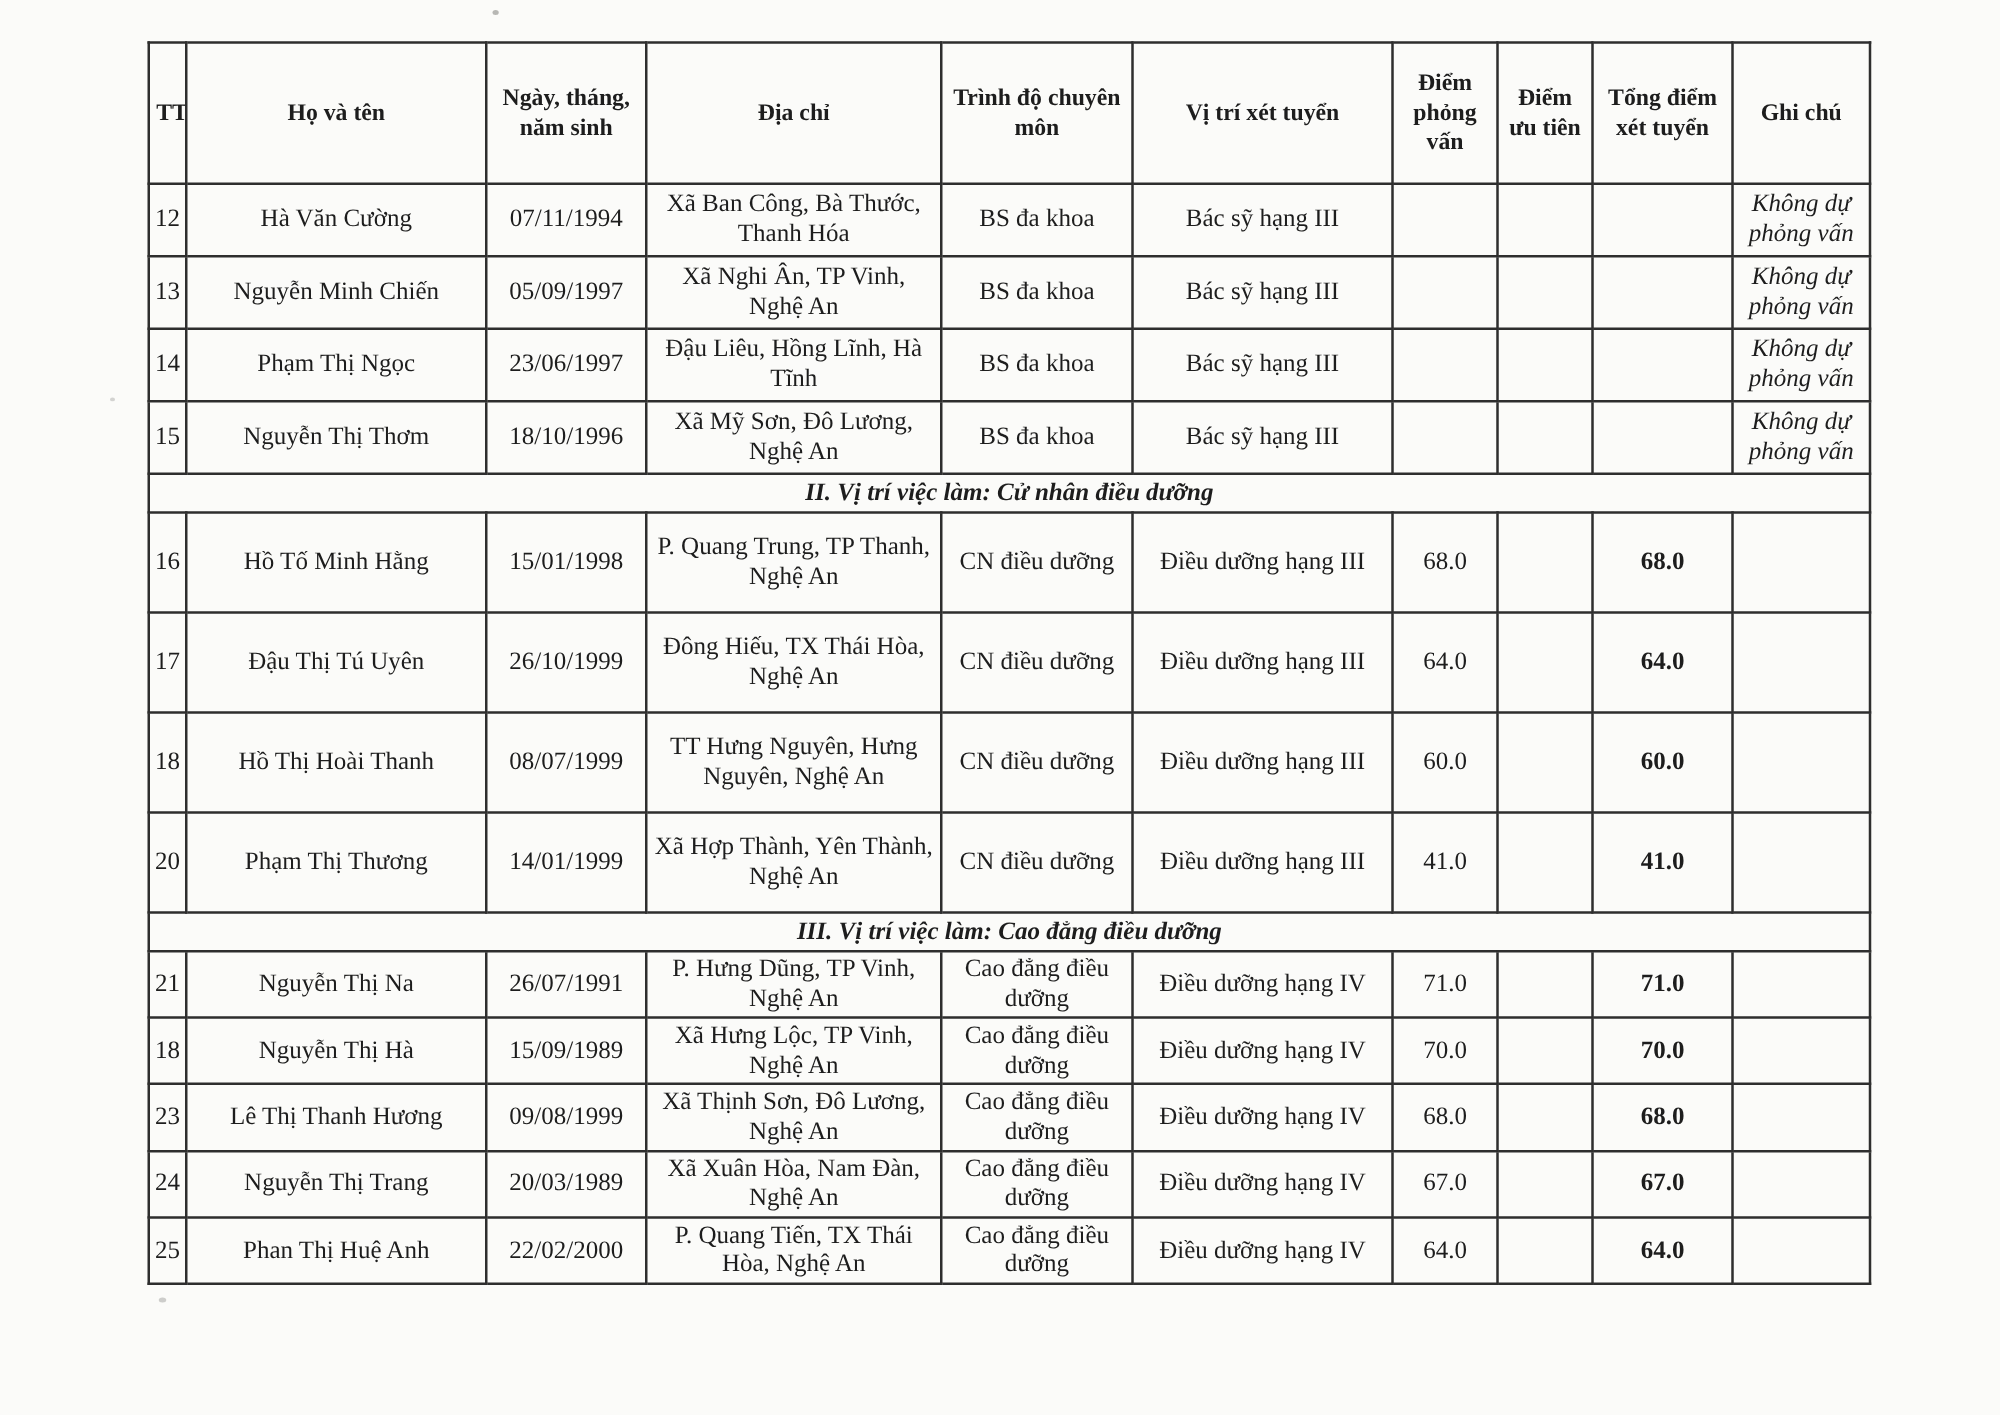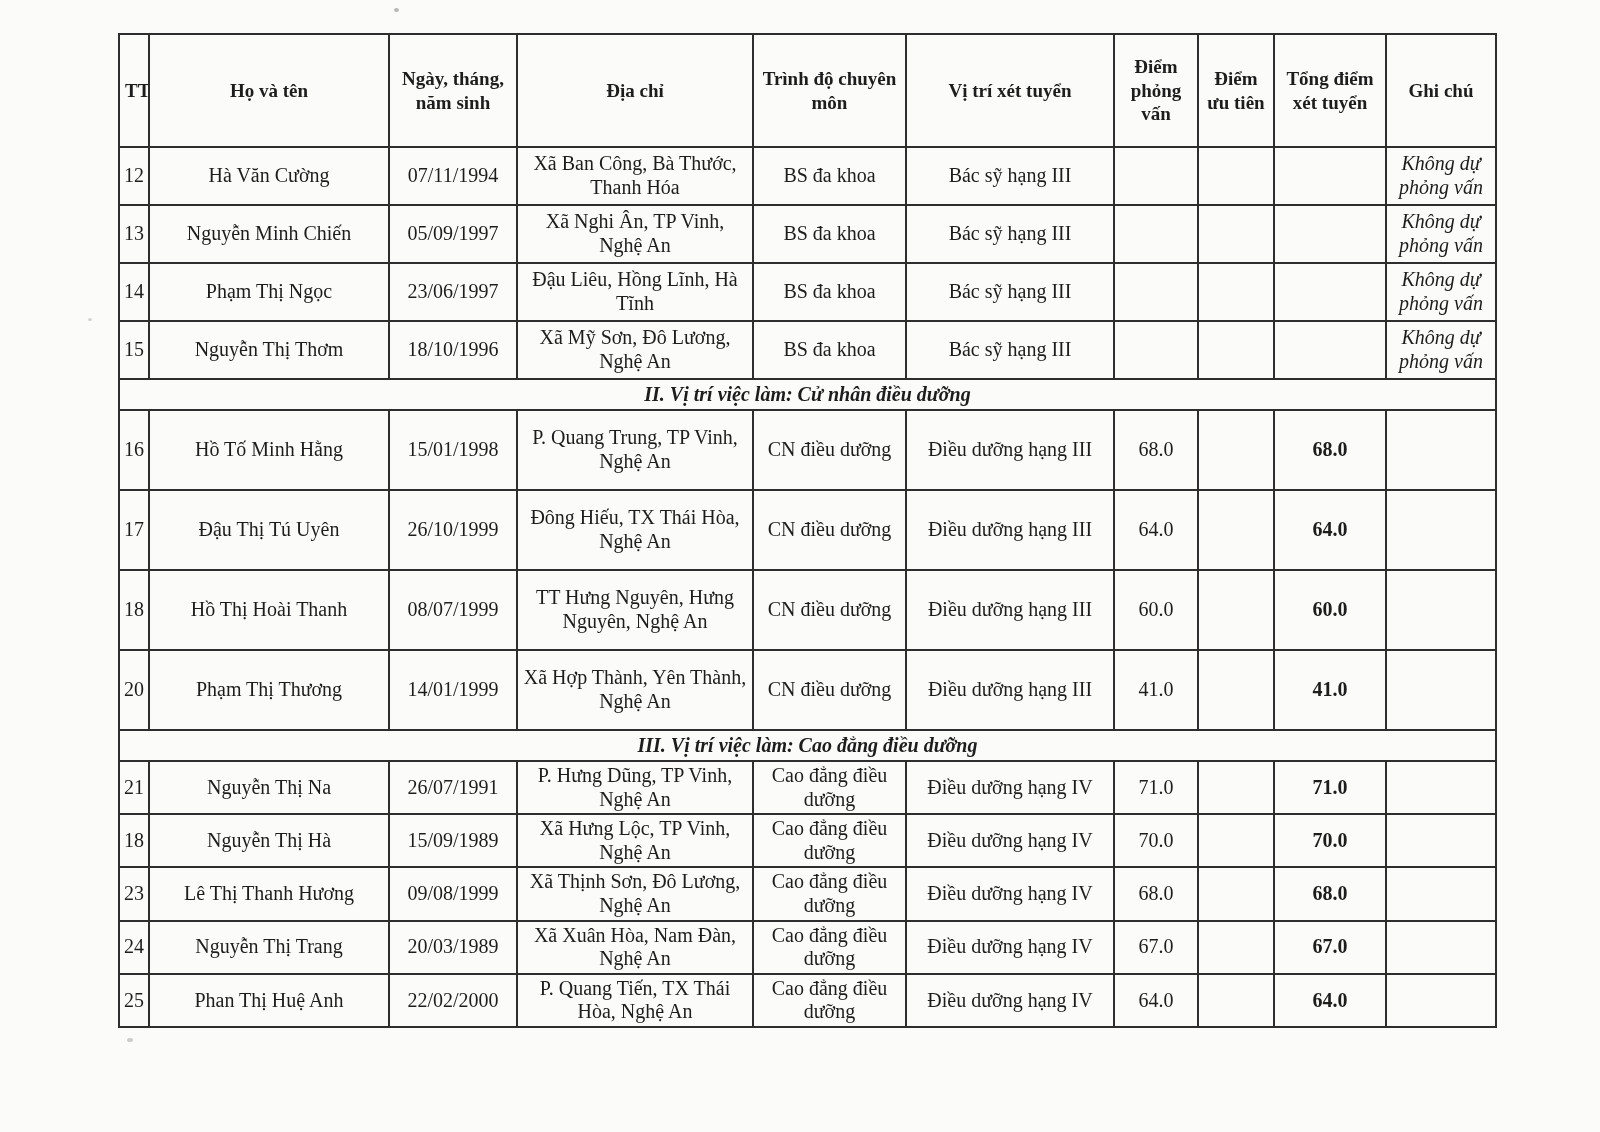--- a/index.html
+++ b/index.html
@@ -157,21 +157,21 @@
           <td class="col-total"></td>
           <td class="col-note">Không dự phỏng vấn</td>
         </tr>
         <tr class="section-label-row">
           <td colspan="10">II. Vị trí việc làm: Cử nhân điều dưỡng</td>
         </tr>
         <tr class="row-sec1">
           <td class="col-tt">16</td>
           <td class="col-name">Hồ Tố Minh Hằng</td>
           <td class="col-dob">15/01/1998</td>
-          <td class="col-address">P. Quang Trung, TP Vinh, Nghệ An</td>
+          <td class="col-address">P. Quang Trung, TP Thanh, Nghệ An</td>
           <td class="col-qualification">CN điều dưỡng</td>
           <td class="col-position">Điều dưỡng hạng III</td>
           <td class="col-interview">68.0</td>
           <td class="col-priority"></td>
           <td class="col-total">68.0</td>
           <td class="col-note"></td>
         </tr>
         <tr class="row-sec1">
           <td class="col-tt">17</td>
           <td class="col-name">Đậu Thị Tú Uyên</td>

